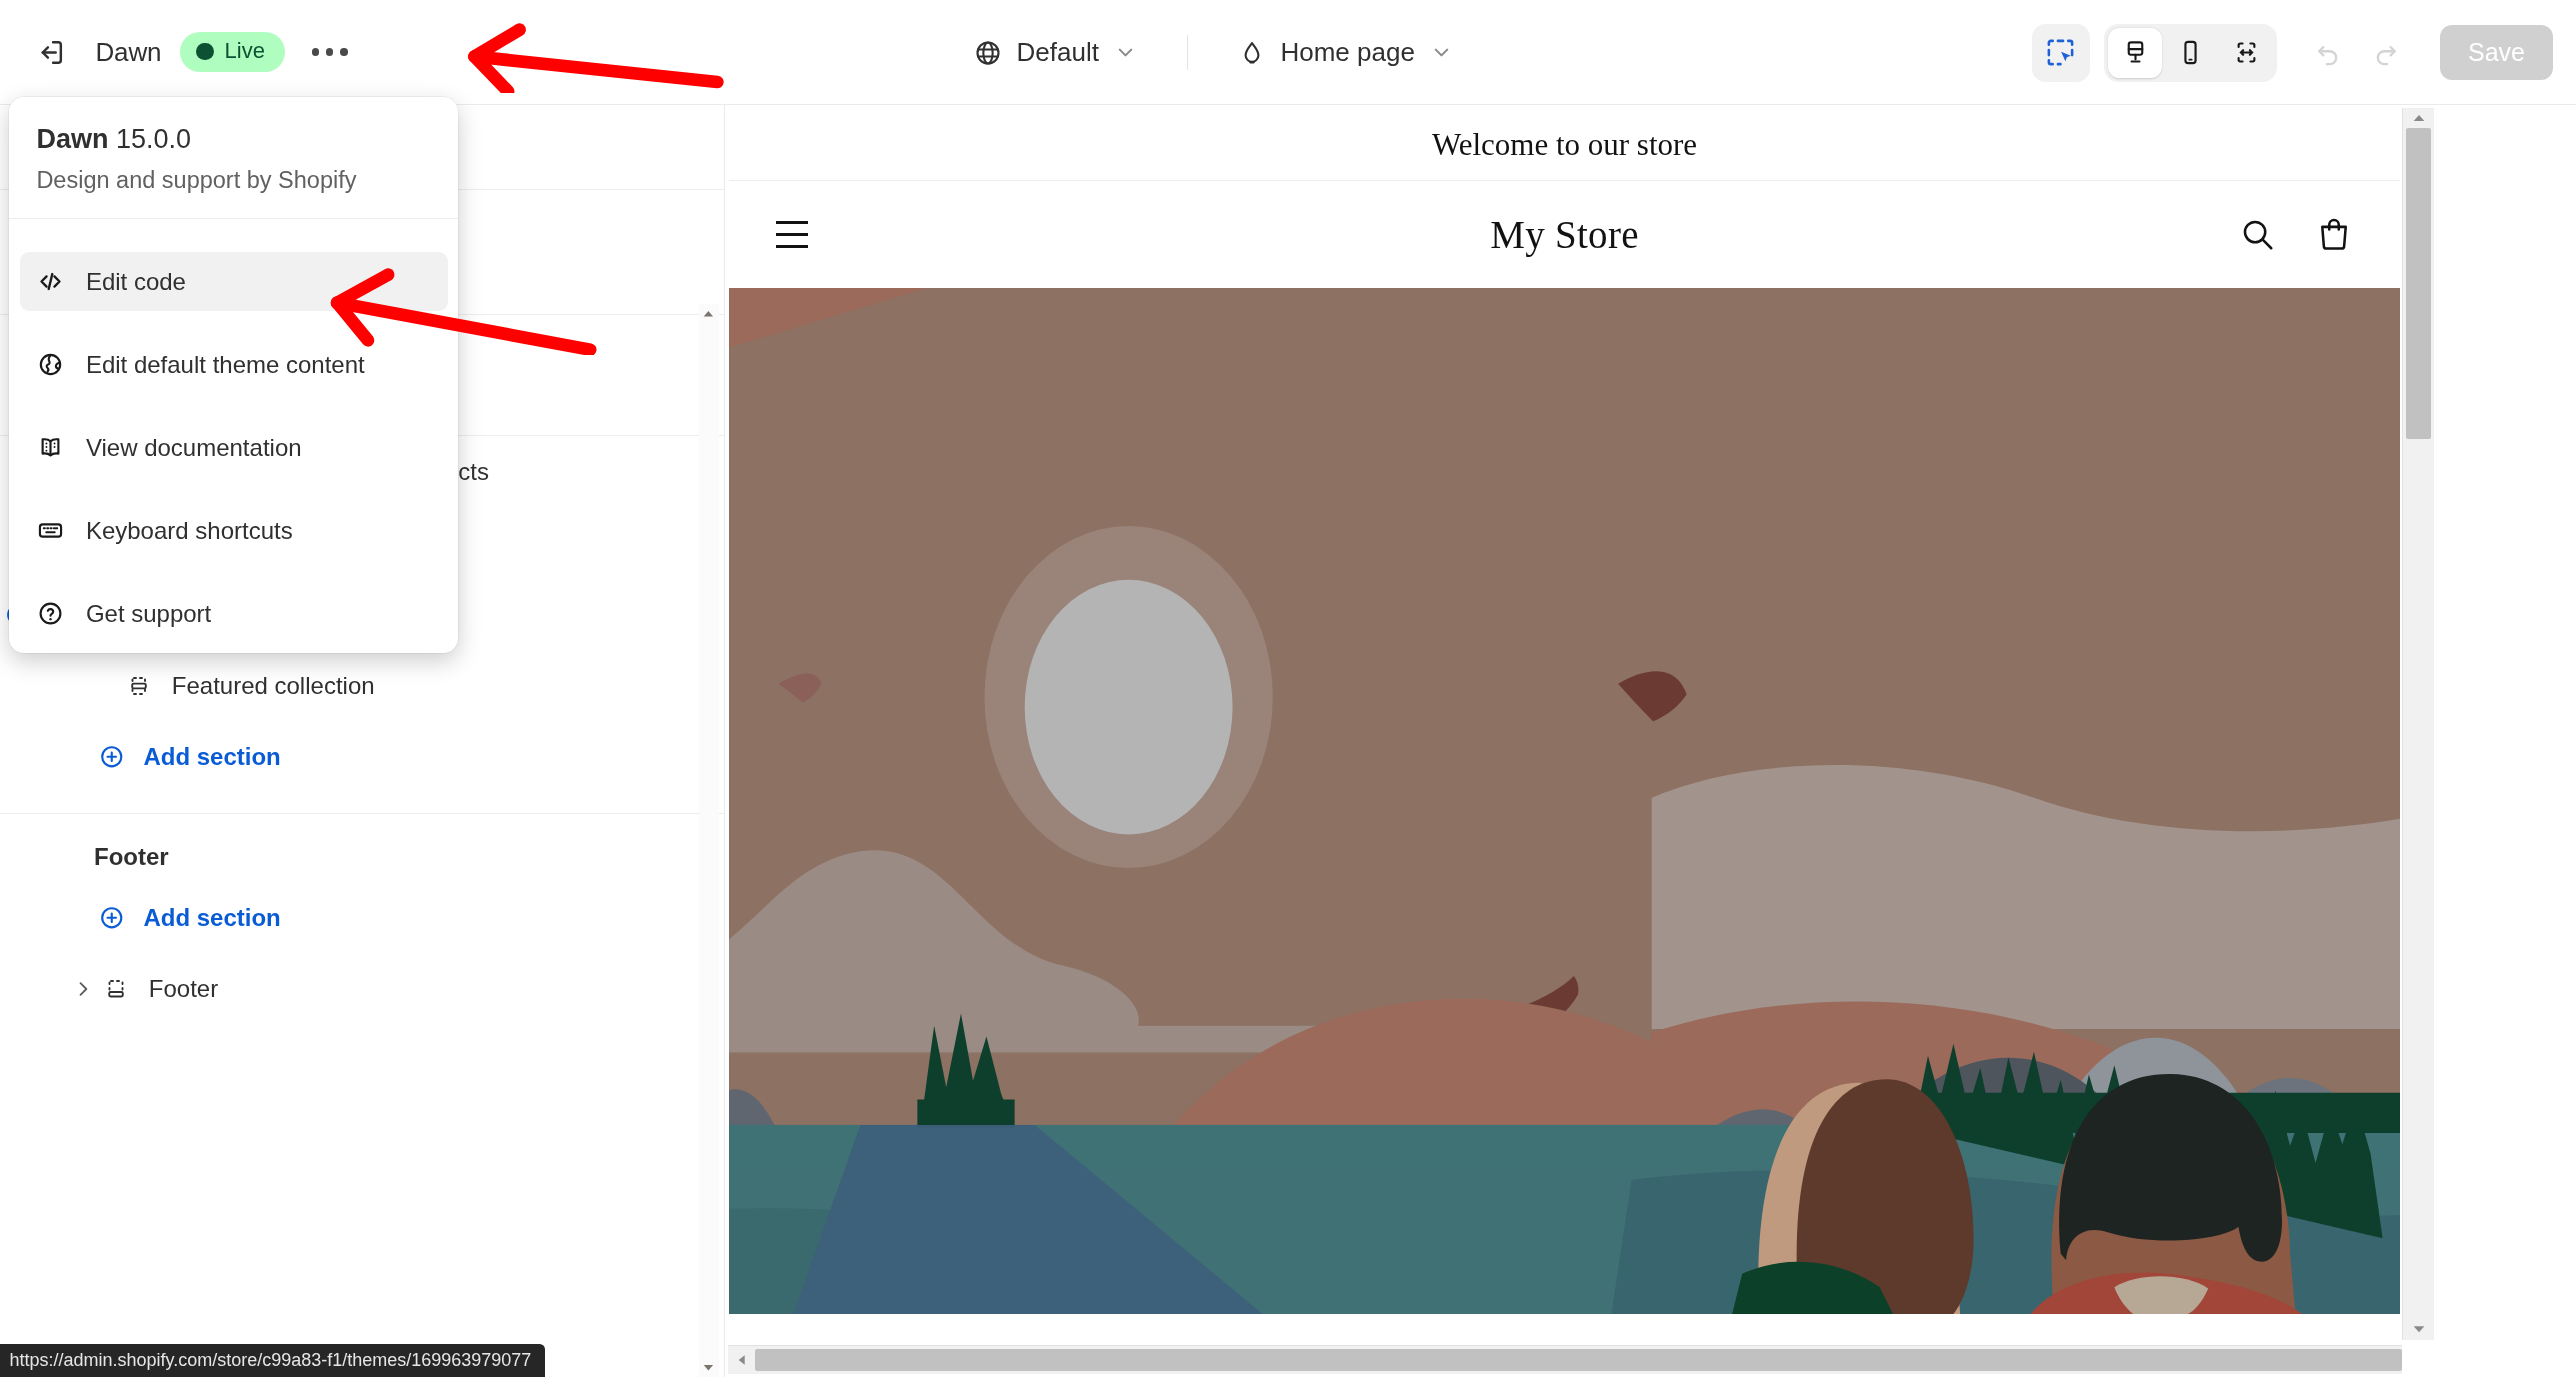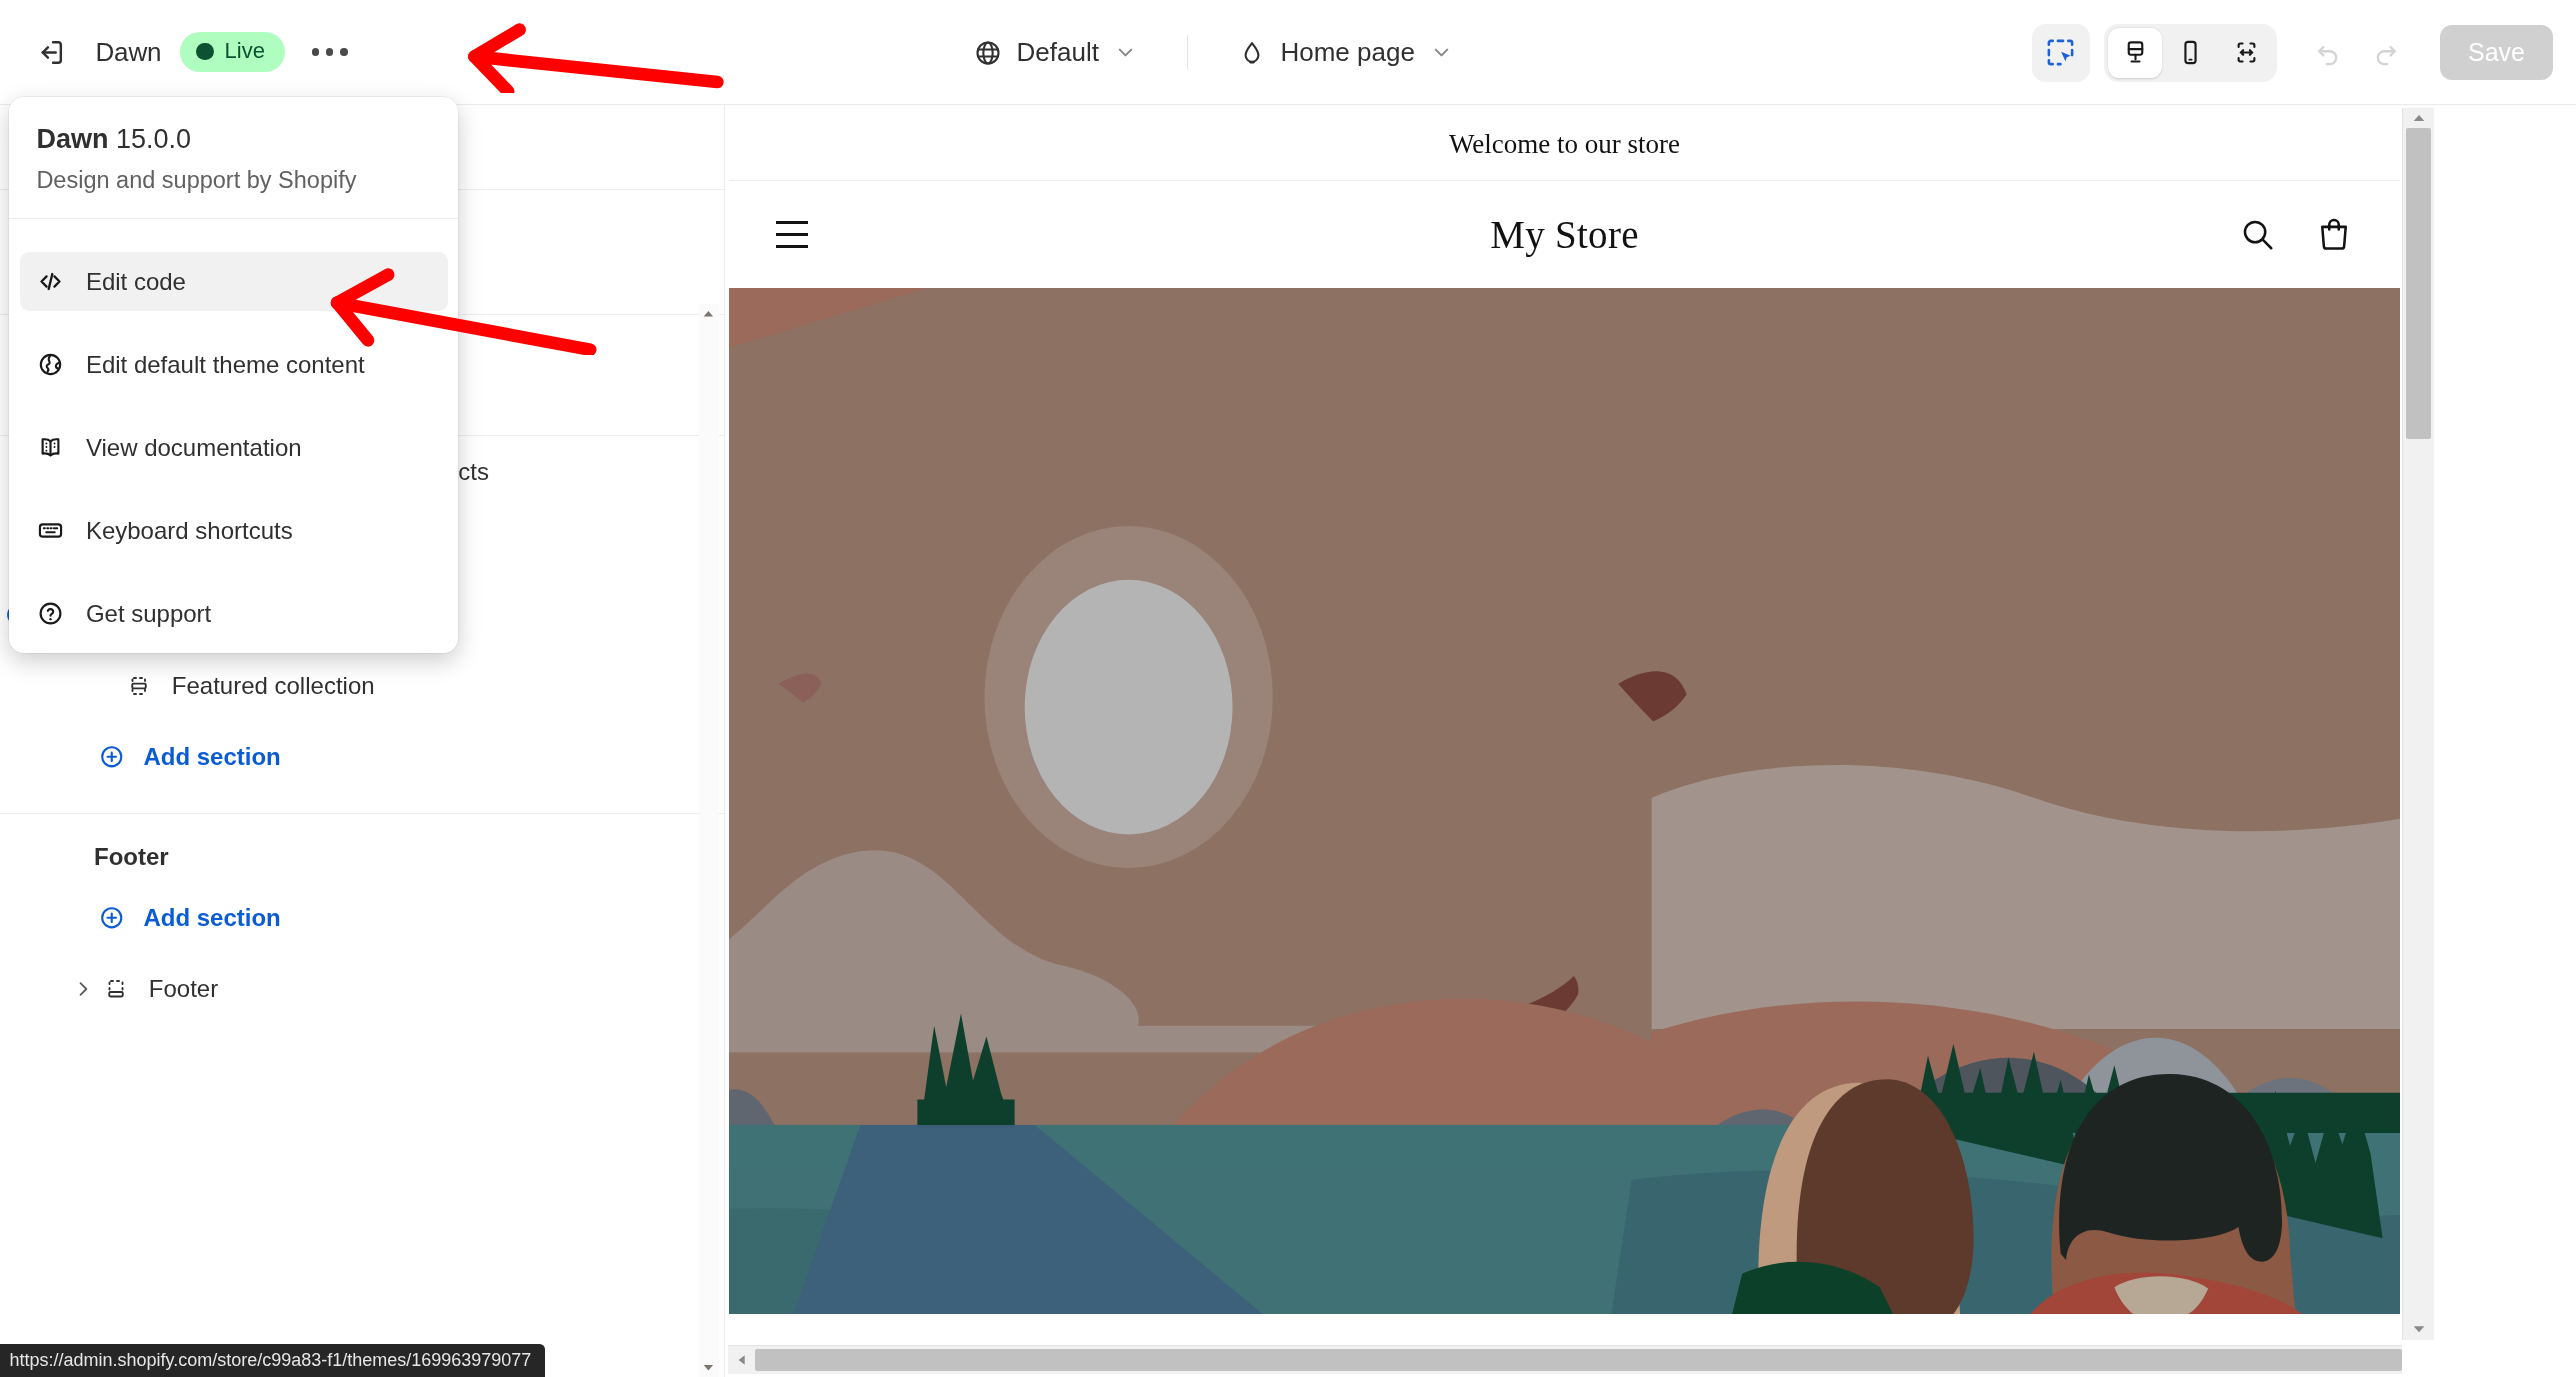--- a/index.html
+++ b/index.html
@@ -137,21 +137,21 @@
   .menu-ico { width: 31px; height:31px; display:flex;align-items:center;justify-content:center;flex:0 0 31px;}
 
   
   .preview {
     position: absolute; left: 725px; top: 105px; right: 0; bottom: 0;
     background: #ffffff; overflow: hidden;
   }
   .pv-inner { position:absolute; left: 4px; top: 4px; right: 38px; bottom: 38px; background:#fff; }
   .announce {
     height: 72px; display:flex; align-items:center; justify-content:center;
-    font-size: 27px; color: #121212; border-bottom: 0.7px solid #ececec;
+    font-size: 31px; color: #121212; border-bottom: 0.7px solid #ececec;
     font-family: "Liberation Serif", serif;
   }
   .store-header {
     height: 107px; display:flex; align-items:center;
     padding: 0 47px; position: relative;
   }
   .store-name {
     position:absolute; left:0; right:0; text-align:center;
     font-size: 39px; color: #121212; font-family: "Liberation Serif", serif;
     letter-spacing: 0.3px;

